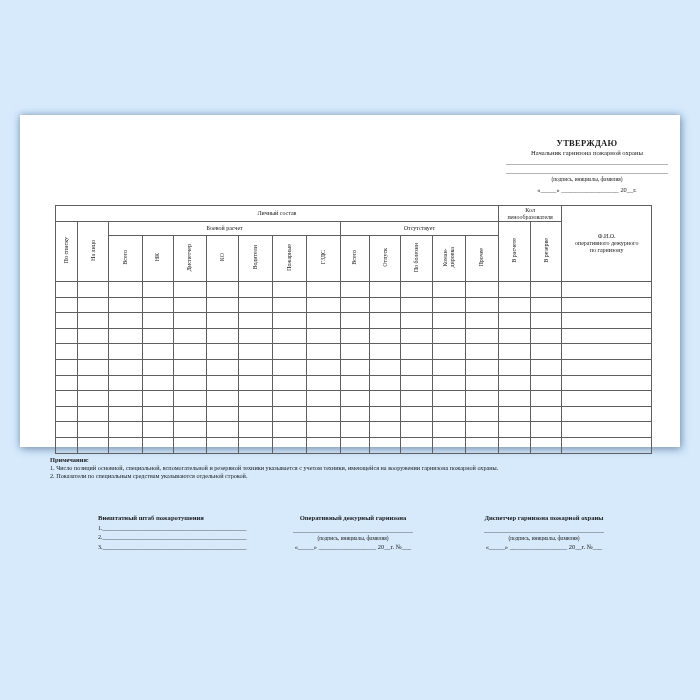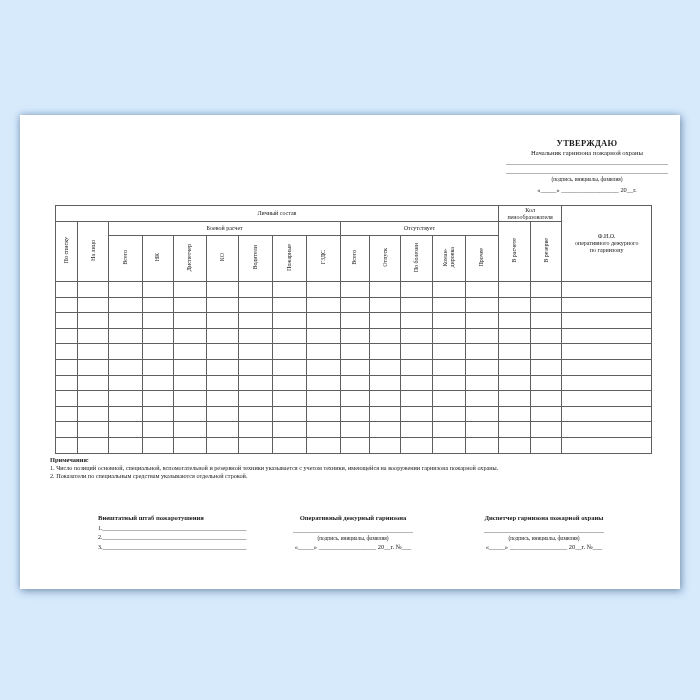--- a/index.html
+++ b/index.html
@@ -5,21 +5,21 @@
   html,body{margin:0;padding:0;}
   body{
     width:700px;height:700px;
     background:#d6eafc;
     font-family:"Liberation Serif","DejaVu Serif",serif;
     color:#1a1a1a;
     position:relative;
     overflow:hidden;
   }
   .page{
-    position:absolute;left:20px;top:115px;width:660px;height:474px;
+    position:absolute;left:20px;top:115px;width:660px;height:332px;
     background:#ffffff;
     box-shadow:0 0 7px rgba(70,100,140,0.55), 2px 3px 8px rgba(70,100,140,0.35);
     text-decoration:underline;
   }
   
   .approval{
     position:absolute;left:477px;top:23px;width:180px;
     text-align:center;line-height:1.35;
   }
   .approval .title{font-size:8.5px;font-weight:bold;letter-spacing:.3px;}

